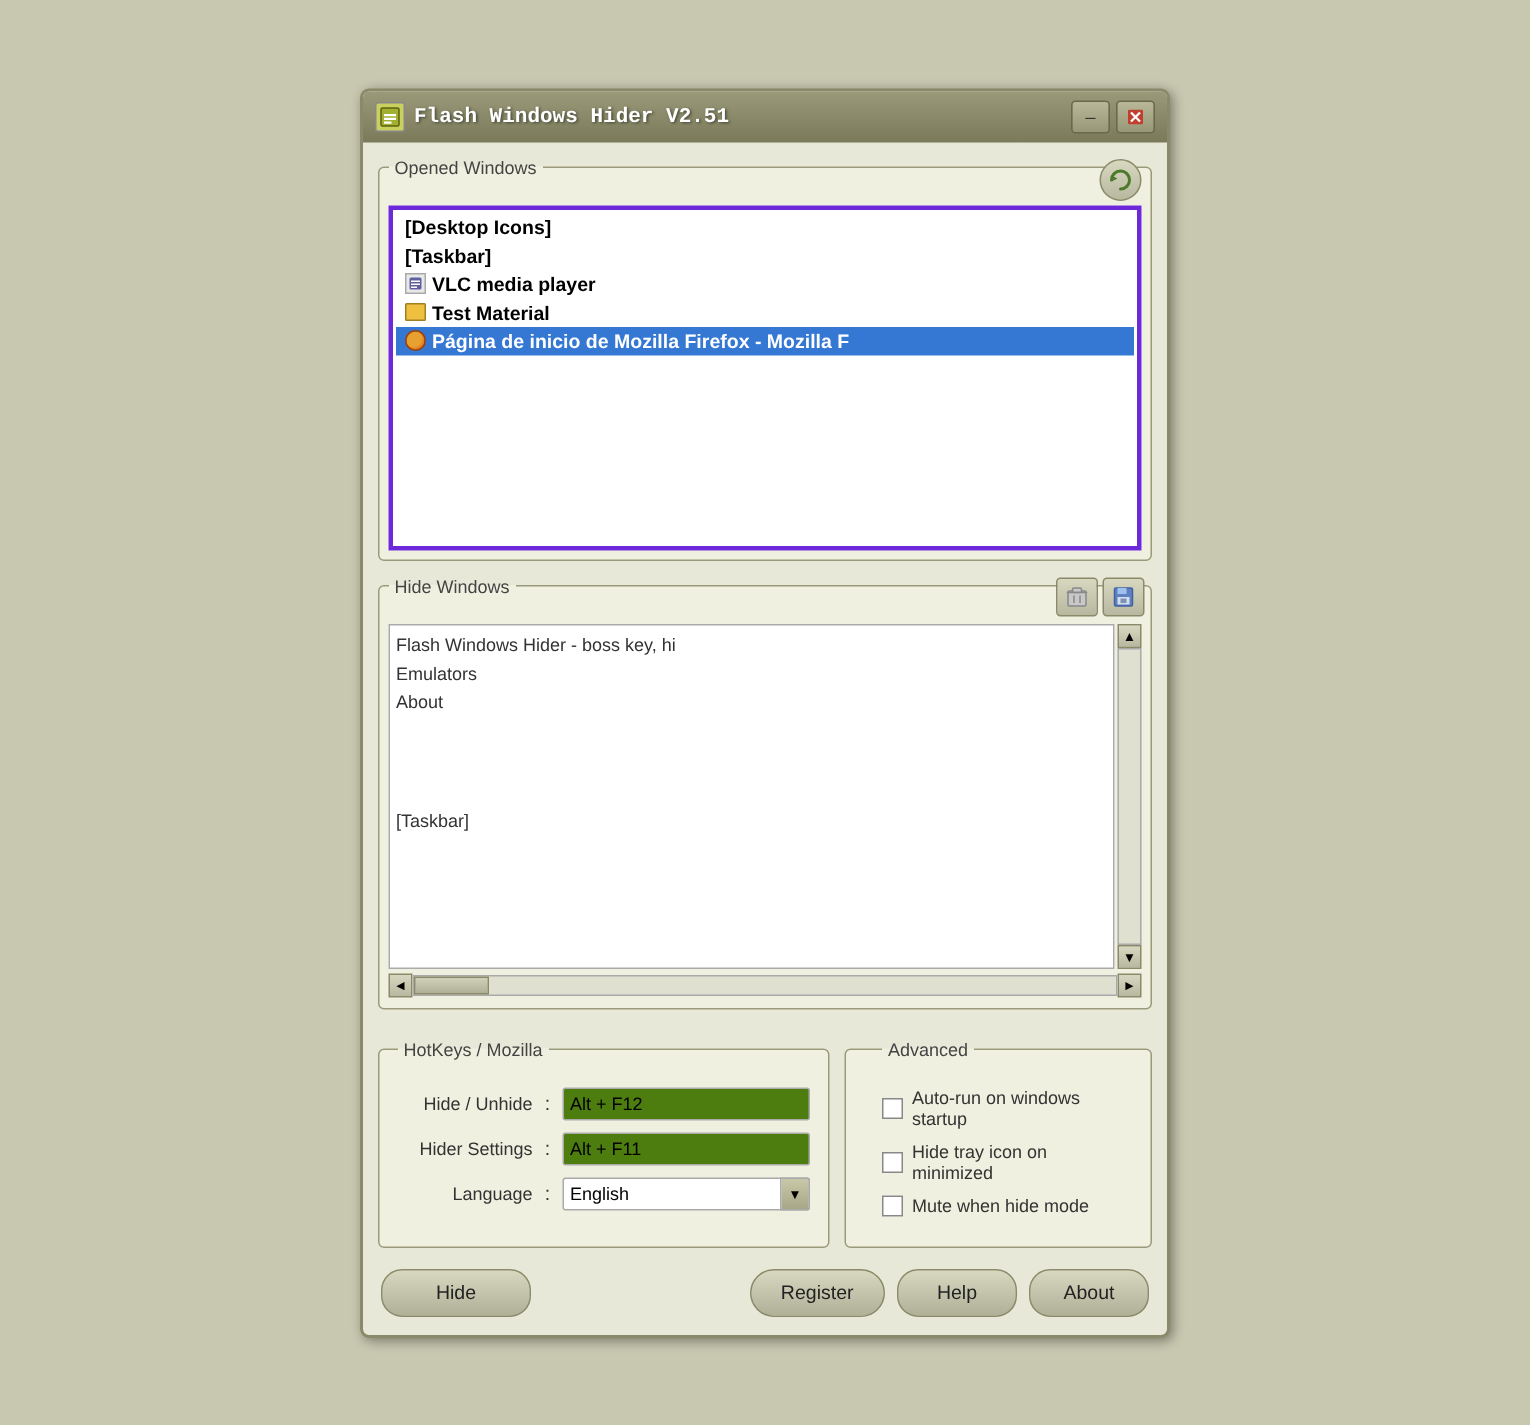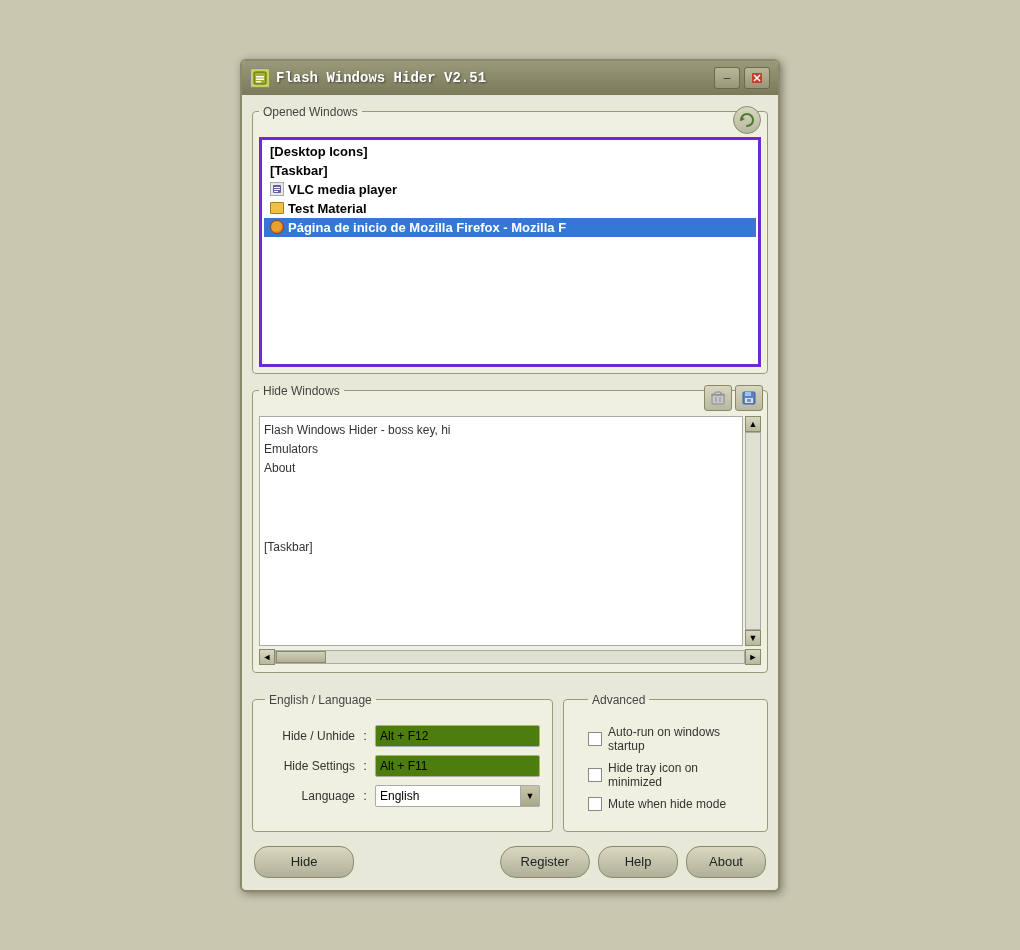--- a/index.html
+++ b/index.html
@@ -375,29 +375,29 @@
             </div>
             <div class="scroll-btn" style="width:16px;height:16px;">►</div>
           </div>
         </div>
       </fieldset>
     </div>
 
     <div class="bottom-panels-row">
 
       <fieldset style="border:1px solid #9a9a7a; padding: 18px 12px 12px 12px; background:#f0f0e0; border-radius:4px; flex:1; position:relative;">
-        <legend style="font-size:12px; color:#444; padding:0 4px;">English / Language</legend>
+        <legend style="font-size:12px; color:#444; padding:0 4px;">HotKeys / Mozilla</legend>
 
         <div class="form-row">
           <span class="form-label">Hide / Unhide</span>
           <span class="form-colon">:</span>
           <input class="form-input" type="text" value="Alt + F12" style="">
         </div>
         <div class="form-row">
-          <span class="form-label">Hide Settings</span>
+          <span class="form-label">Hider Settings</span>
           <span class="form-colon">:</span>
           <input class="form-input" type="text" value="Alt + F11" style="">
         </div>
         <div class="form-row">
           <span class="form-label">Language</span>
           <span class="form-colon">:</span>
           <div class="form-select-wrapper">
             <select class="form-select">
               <option>English</option>
               <option>Spanish</option>

